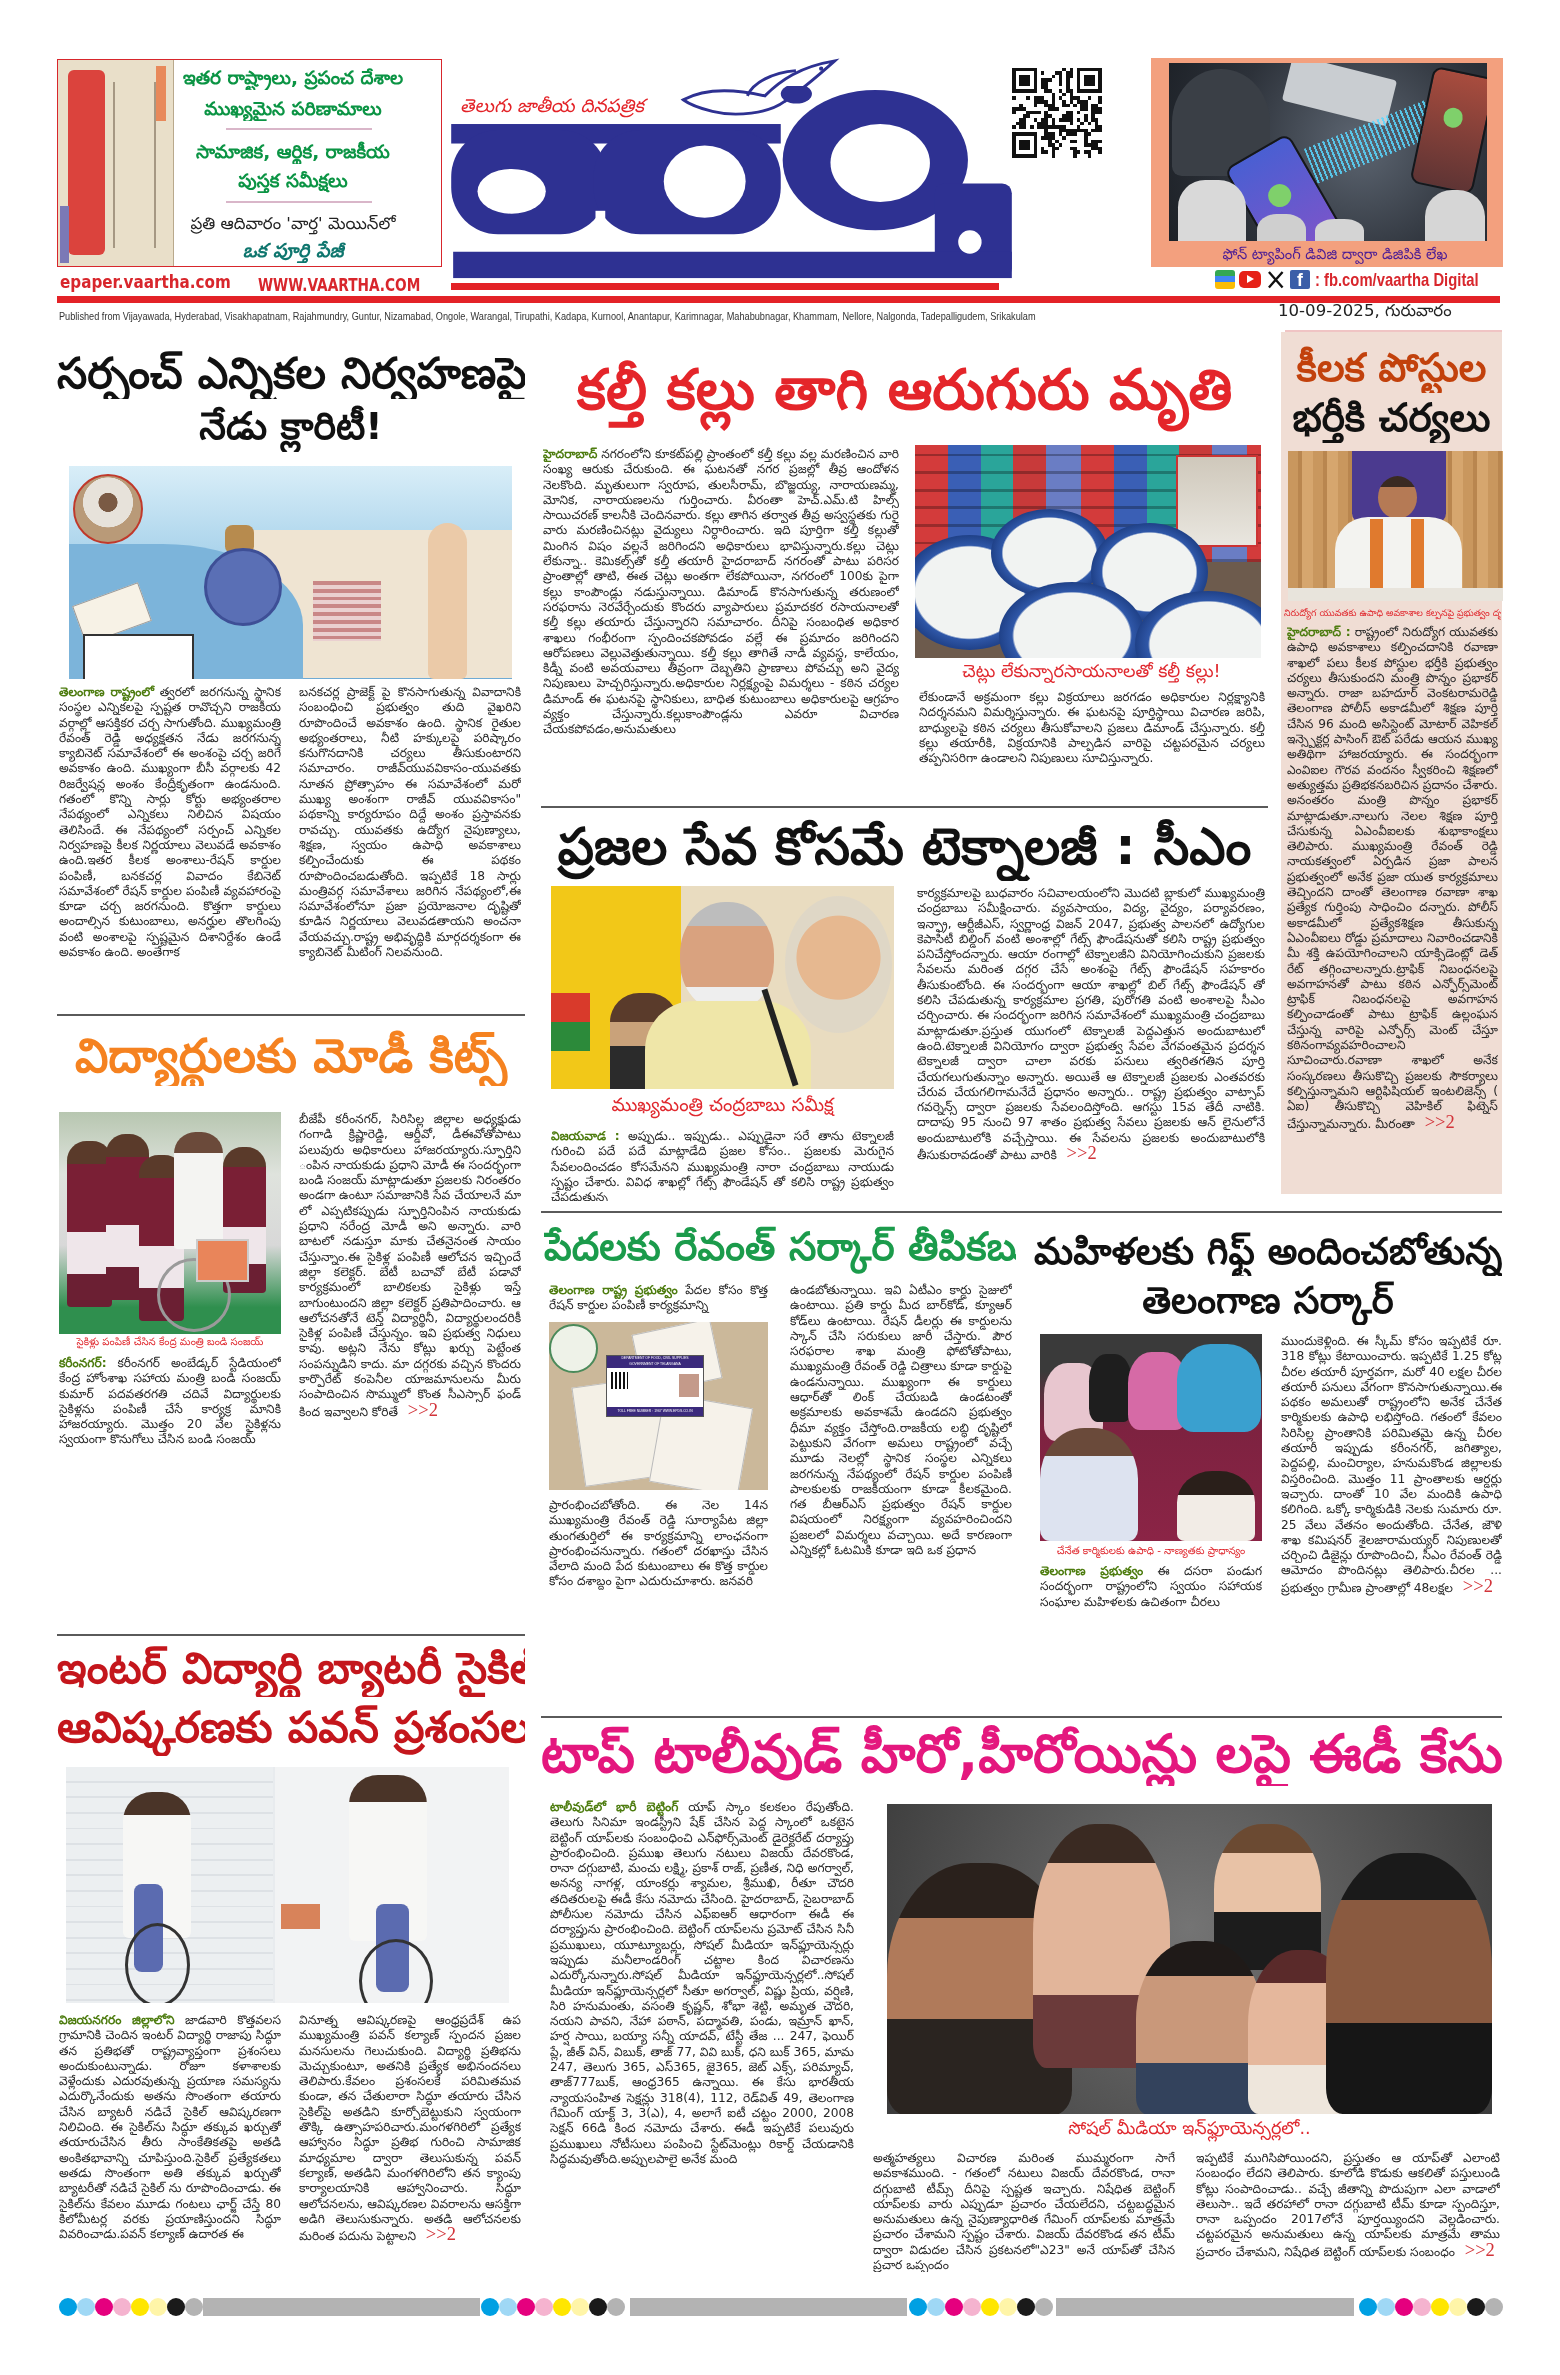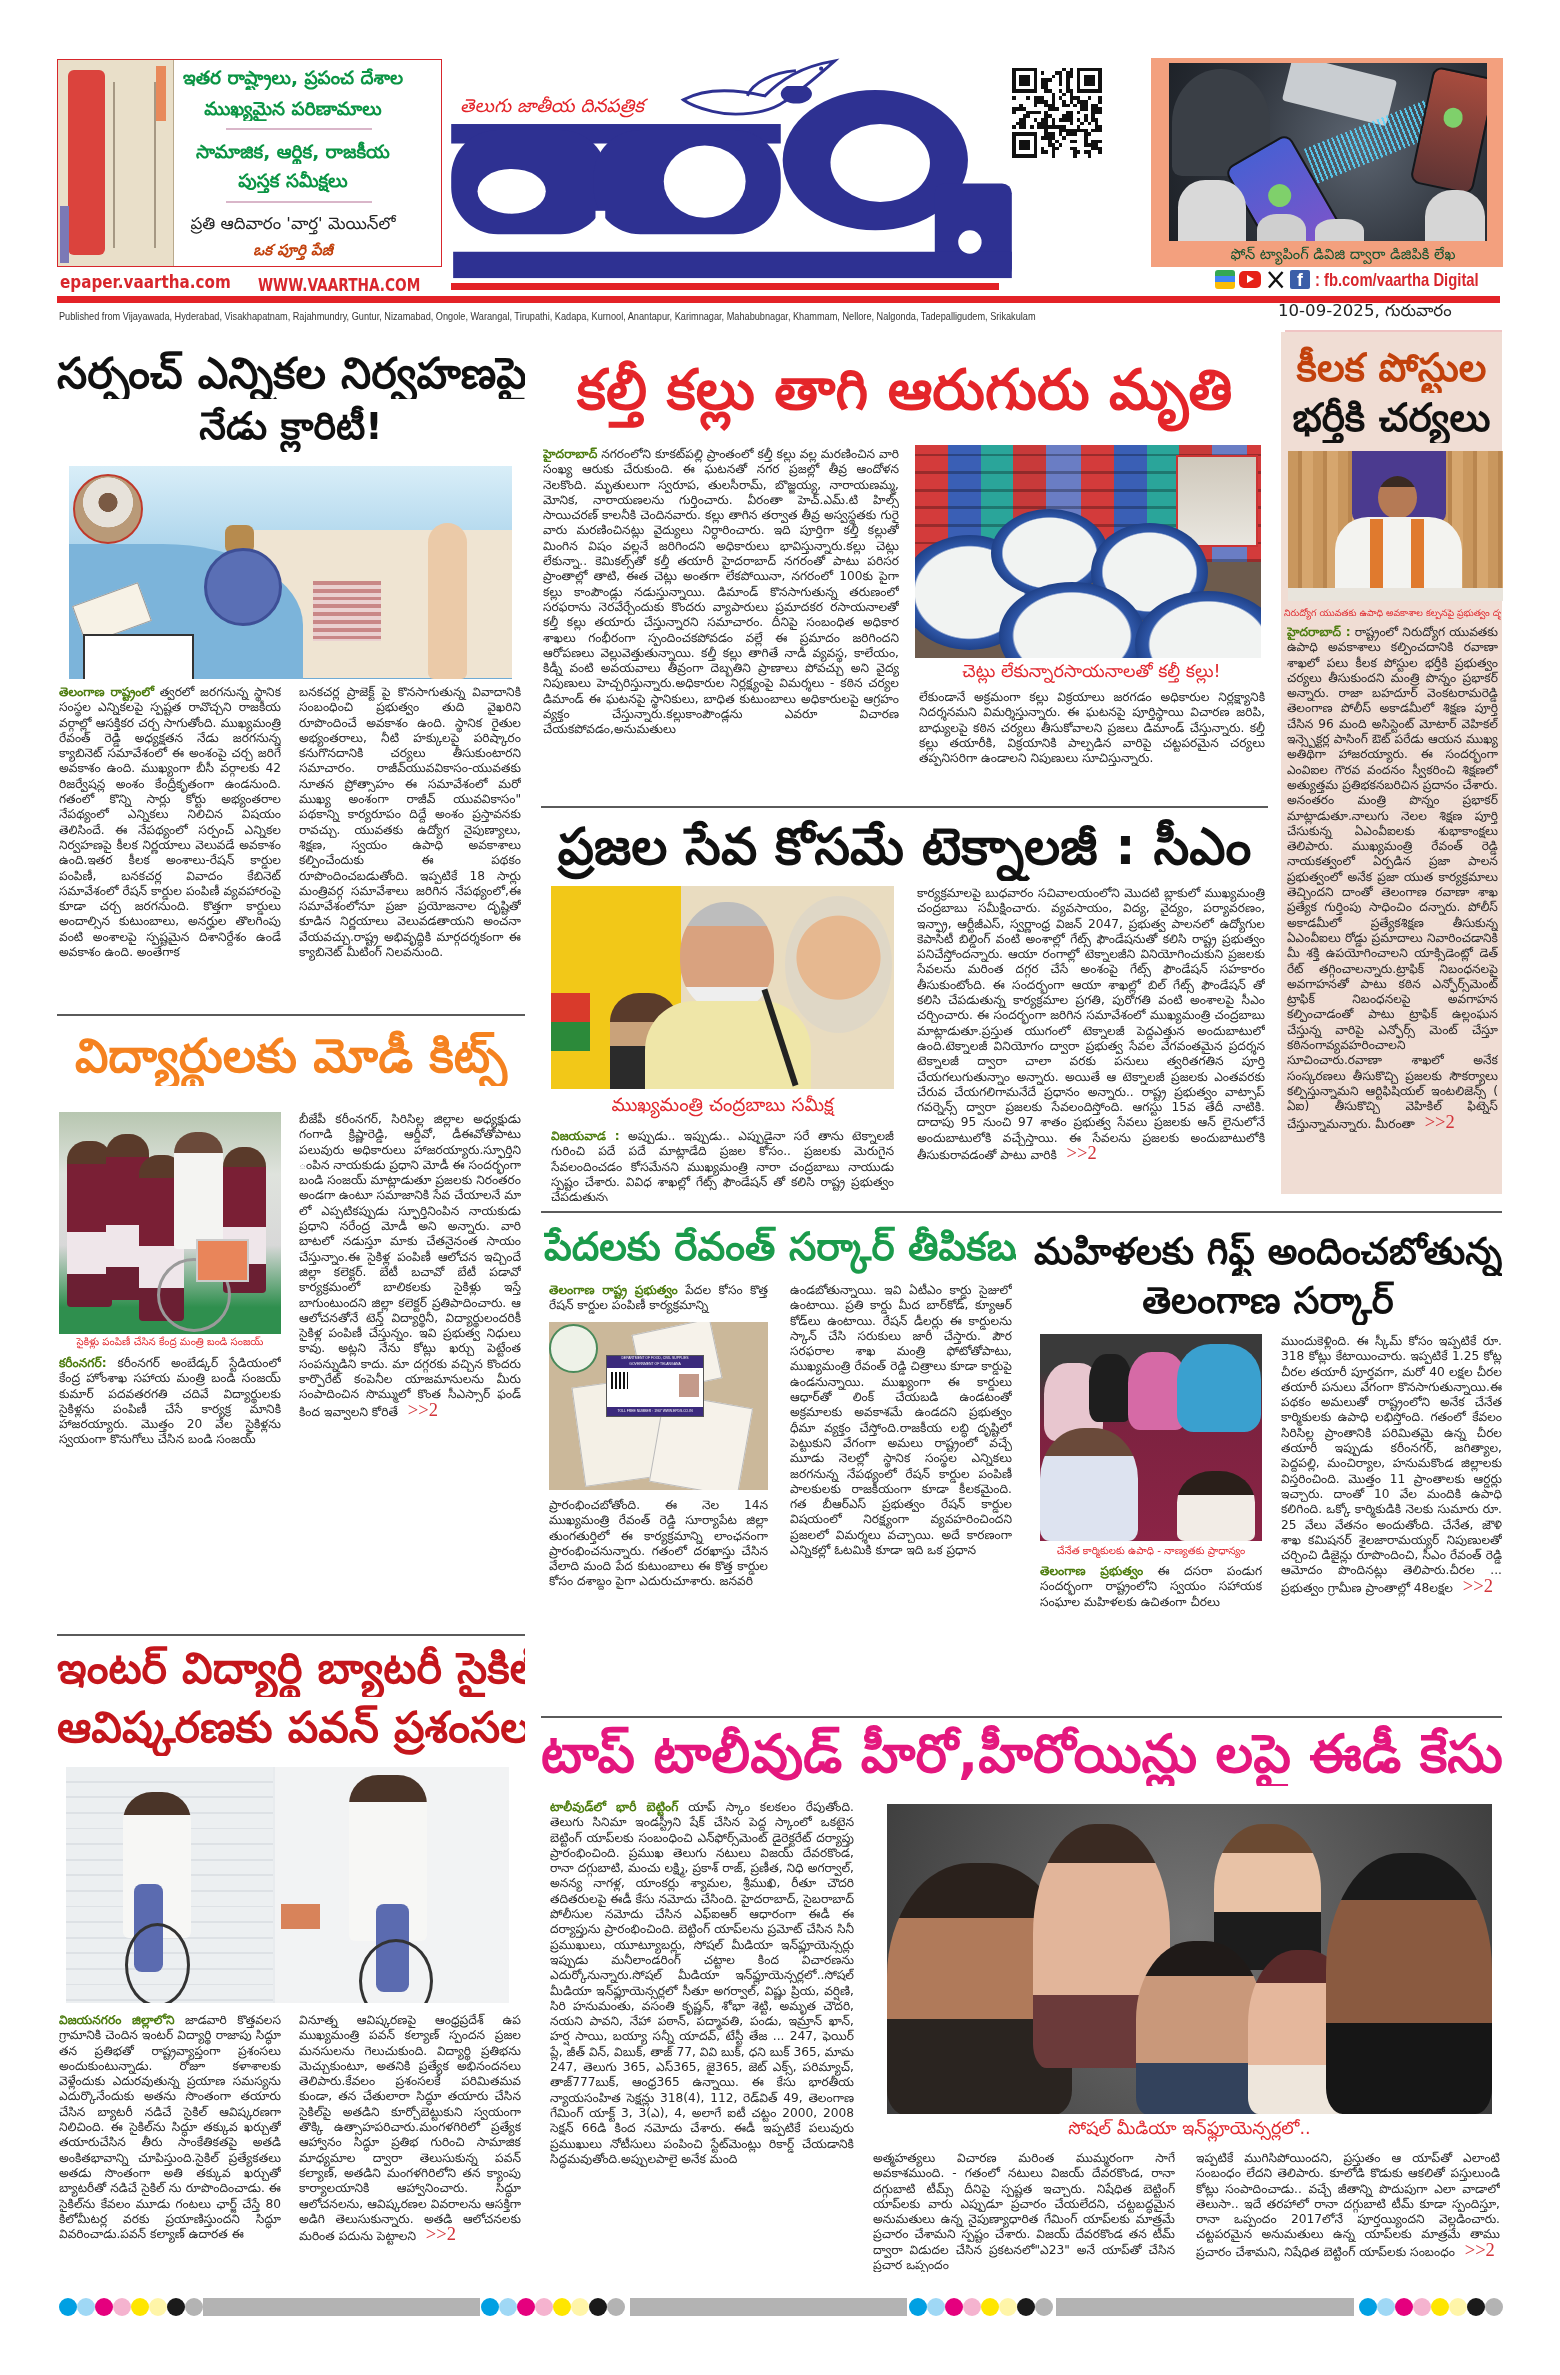--- a/index.html
+++ b/index.html
@@ -12,21 +12,21 @@
   .promo-div{position:absolute;left:111px;width:146px;height:2px;background:#d9b6c9;margin-left:57px;}
   .url-epaper{left:60px;top:271px;font-size:18.5px;font-weight:bold;color:#d8262c;white-space:nowrap;transform:scaleX(.82);transform-origin:left center;}
   .url-www{left:258px;top:274px;font-size:18.5px;font-weight:bold;color:#d8262c;white-space:nowrap;transform:scaleX(.74);transform-origin:left center;}
   .tagline{left:460px;top:95px;width:234px;font-size:18.5px;color:#e32227;white-space:nowrap;overflow:hidden;font-style:italic;}
   .logo{left:449px;top:86px;width:566px;height:195px;}
   .bird{left:679px;top:57px;width:161px;height:68px;}
   .logo-underline{left:451px;top:283px;width:548px;height:6.8px;background:#e32227;}
   .qr{left:1012px;top:66px;width:90px;height:93px;}
   .feature-box{left:1151px;top:58px;width:352px;height:209px;background:#f3a07e;}
   .feature-photo{position:absolute;left:17.6px;top:4.9px;width:318px;height:178px;overflow:hidden;background:radial-gradient(circle at 60% 45%,#5d6672 0%,#2d323a 60%,#1d2127 100%);}
-  .feature-caption{position:absolute;left:16px;top:184px;width:352px;height:23.4px;line-height:23.4px;text-align:center;color:#14532d;font-size:14.6px;white-space:nowrap;overflow:hidden;}
+  .feature-caption{position:absolute;left:8px;top:184px;width:352px;height:23.4px;line-height:23.4px;text-align:center;color:#4c1d95;font-size:14.6px;white-space:nowrap;overflow:hidden;}
   .social{left:1215px;top:268px;height:23.4px;display:flex;align-items:center;gap:4.9px;}
   .ico{display:inline-block;width:19.5px;height:19.5px;position:relative;}
   .ico-gnews{background:linear-gradient(#34a853 0 30%,#4285f4 30% 65%,#fbbc05 65% 100%);border-radius:2.9px;}
   .ico-yt{background:#e62117;border-radius:4.9px;width:21.5px;height:16.6px;}
   .ico-yt:after{content:"";position:absolute;left:7.8px;top:3.9px;border-left:7.8px solid #fff;border-top:4.9px solid transparent;border-bottom:4.9px solid transparent;}
   .ico-fb{background:#3b5ea8;border-radius:2px;color:#fff;font-weight:bold;font-size:17.6px;line-height:21.5px;text-align:center;font-family:"Liberation Sans",sans-serif;}
   .social-text{font-family:"Liberation Sans",sans-serif;font-weight:bold;color:#d8262c;font-size:18.5px;white-space:nowrap;transform:scaleX(.8);transform-origin:left center;}
   .red-rule{left:57px;top:296px;width:1443px;height:6.8px;background:#e32227;}
   .published{left:59px;top:310px;font-family:"Liberation Sans",sans-serif;font-size:11.2px;color:#333;white-space:nowrap;transform:scaleX(.82);transform-origin:left center;}
   .date{left:1278px;top:301px;font-size:16.6px;color:#222;white-space:nowrap;}
@@ -60,21 +60,21 @@
       <div class="sh" style="left:98px;top:5.9px;width:9.8px;height:55px;background:#e8895a"></div>
       <div class="sh" style="left:2px;top:146px;width:8.8px;height:57px;background:#7b79b6"></div>
     </div>
     <div class="promo-line" style="top:4.9px">ఇతర రాష్ట్రాలు, ప్రపంచ దేశాల</div>
     <div class="promo-line" style="top:36px">ముఖ్యమైన పరిణామాలు</div>
     <div class="promo-div" style="top:68px"></div>
     <div class="promo-line" style="top:79px">సామాజిక, ఆర్థిక, రాజకీయ</div>
     <div class="promo-line" style="top:108px">పుస్తక సమీక్షలు</div>
     <div class="promo-div" style="top:141px"></div>
     <div class="promo-line" style="top:151px;color:#222;font-weight:normal;font-size:16.6px">ప్రతి ఆదివారం 'వార్త' మెయిన్‌లో</div>
-    <div class="promo-line" style="top:178px;color:#c2410c;font-size:15px;font-style:italic">ఒక పూర్తి పేజీ</div>
+    <div class="promo-line" style="top:178px;color:#0f766e;font-size:19px;font-style:italic">ఒక పూర్తి పేజీ</div>
   </div>
 
   <div class="abs url-epaper">epaper.vaartha.com</div>
   <div class="abs url-www">WWW.VAARTHA.COM</div>
 
   <div class="abs tagline">తెలుగు జాతీయ దినపత్రిక</div>
 
   <svg class="abs bird" viewBox="0 0 165 70">
     <path d="M4 44 C30 30 62 34 88 40 C104 24 124 10 160 4 C142 20 126 34 108 46 C92 58 58 62 34 56 C22 53 12 50 4 44 Z" fill="#fff" stroke="#2e3192" stroke-width="3"></path>
     <path d="M70 40 C76 26 96 16 120 14" fill="none" stroke="#2e3192" stroke-width="3"></path>

